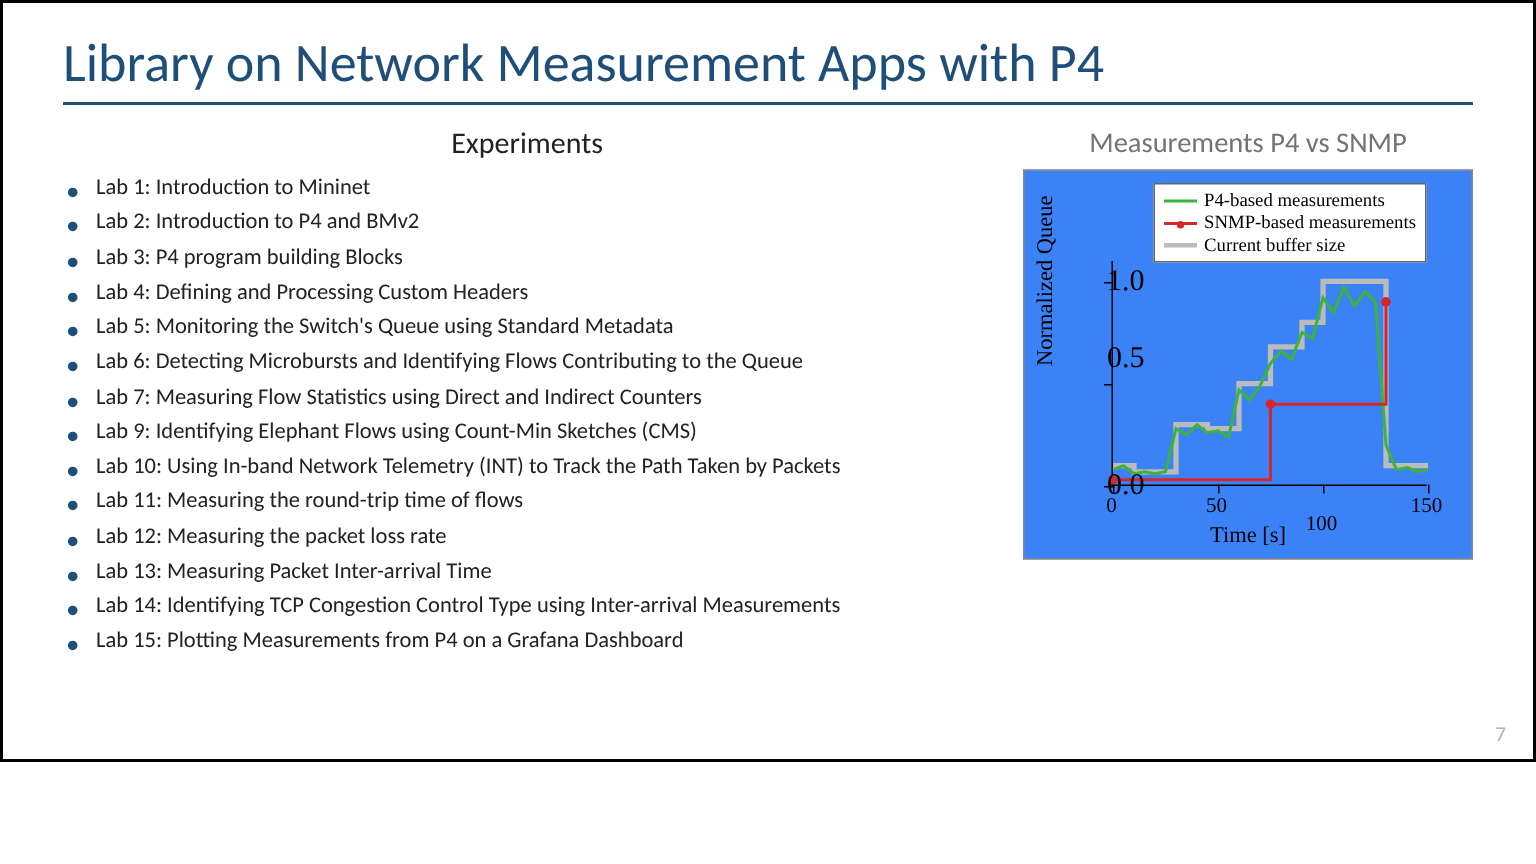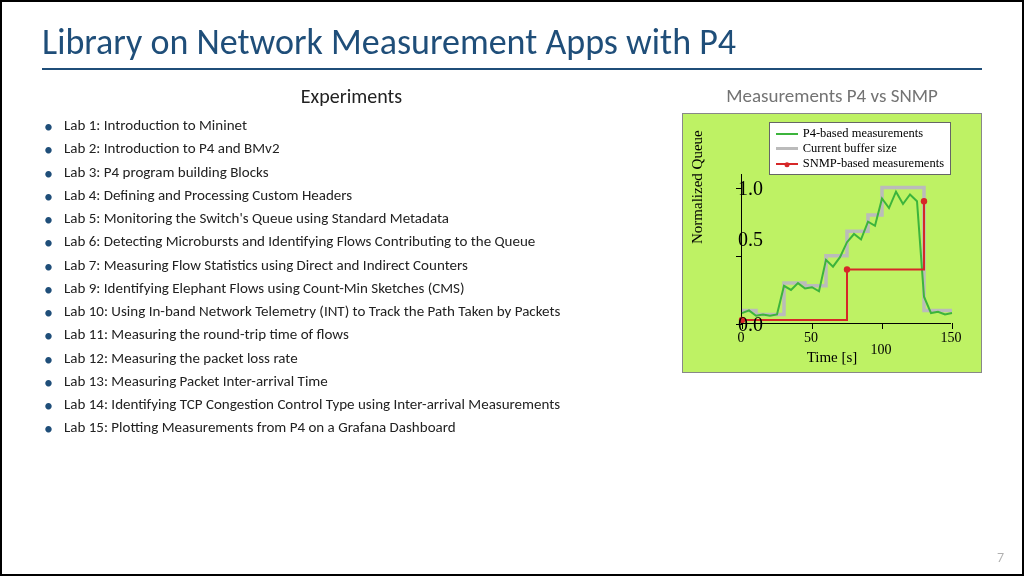--- a/index.html
+++ b/index.html
@@ -1,18 +1,18 @@
 <!DOCTYPE html>
 <html><head>
 <meta charset="utf-8">
 <style>
   * { box-sizing: border-box; margin: 0; padding: 0; }
   html, body { width: 1024px; height: 576px; font-family: Calibri, Arial, sans-serif; background: #fff; }
   .slide {
-    width: 1024px; height: 576px; border: 2px solid #000; position: relative;
+    width: 1024px; height: 508px; border: 2px solid #000; position: relative;
     padding: 18px 40px 10px 40px;
   }
   .title {
     color: #1f4e79; font-size: 36px; font-weight: 400;
     border-bottom: 2px solid #1f4e79; padding-bottom: 4px; margin-bottom: 14px;
   }
   .body { display: flex; gap: 20px; }
   .left { flex: 1 1 auto; }
   .experiments-heading {
     text-align: right; font-size: 20px; color: #222; margin: 0 0 6px 180px; width: 180px;
@@ -20,21 +20,21 @@
   .lab-list { list-style: none; }
   .lab-list li {
     font-size: 15px; color: #222; line-height: 1.55; padding-left: 22px; position: relative;
   }
   .lab-list li::before {
     content: "•"; position: absolute; left: 2px; top: 0; color: #1f4e79; font-size: 18px;
   }
   .right { width: 300px; flex: 0 0 300px; }
   .chart-title { text-align: center; font-size: 19px; color: #737373; margin-bottom: 6px; }
   .chart-box {
-    border: 1px solid #888; width: 300px; height: 260px; position: relative; background: #bef264;
+    border: 1px solid #888; width: 300px; height: 260px; position: relative; background: #3b82f6;
     padding: 6px;
   }
   .legend {
     border: 1px solid #666; position: absolute; top: 8px; right: 30px; background: #fff;
     font-family: "Times New Roman", serif; font-size: 12.5px; padding: 3px 6px; z-index: 5;
   }
   .legend-row { display: flex; align-items: center; gap: 5px; height: 15px; }
   .lg-line { width: 22px; height: 0; border-top-width: 2.5px; border-top-style: solid; }
   .lg-green { border-color: #3cb43c; }
   .lg-red   { border-color: #d62728; position: relative; }
@@ -89,26 +89,26 @@
     <div class="right">
       <div class="chart-title">Measurements P4 vs SNMP</div>
       <div class="chart-box">
 
         <div class="legend">
           <div class="legend-row">
             <span class="lg-line lg-green"></span>
             <span>P4-based measurements</span>
           </div>
           <div class="legend-row">
+            <span class="lg-line lg-red"></span>
+            <span>SNMP-based measurements</span>
+          </div>
+          <div class="legend-row">
             <span class="lg-line lg-gray"></span>
             <span>Current buffer size</span>
-          </div>
-          <div class="legend-row">
-            <span class="lg-line lg-red"></span>
-            <span>SNMP-based measurements</span>
           </div>
         </div>
 
         <div class="ylabel">Normalized Queue</div>
 
         <div class="plot-area">
           <svg class="lines">
               <path d="M0.0 136.4 L14.0 136.4 L14.0 140.5 L42.0 140.5 L42.0 109.1 L63.0 109.1 L63.0 111.8 L84.0 111.8 L84.0 81.8 L105.0 81.8 L105.0 57.3 L126.0 57.3 L126.0 40.9 L140.0 40.9 L140.0 13.6 L182.0 13.6 L182.0 136.4 L210.0 136.4 " fill="none" stroke="#bbbbbb" stroke-width="3.5"></path>
               <path d="M0.0 139.1 L7.0 136.4 L14.0 141.8 L21.0 140.5 L28.0 141.8 L35.0 140.5 L42.0 111.8 L49.0 115.9 L56.0 109.1 L63.0 114.5 L70.0 113.2 L77.0 117.3 L84.0 85.9 L91.0 92.7 L98.0 83.2 L105.0 68.2 L112.0 60.0 L119.0 65.5 L126.0 47.7 L133.0 51.8 L140.0 24.5 L147.0 34.1 L154.0 17.7 L161.0 30.0 L168.0 20.5 L175.0 27.3 L182.0 122.7 L189.0 139.1 L196.0 137.7 L203.0 140.5 L210.0 139.1 " fill="none" stroke="#3cb43c" stroke-width="2"></path>
               <path d="M0.0 145.9 L105.0 145.9 L105.0 95.5 L182.0 95.5 L182.0 27.3 " fill="none" stroke="#d62728" stroke-width="2"></path>

